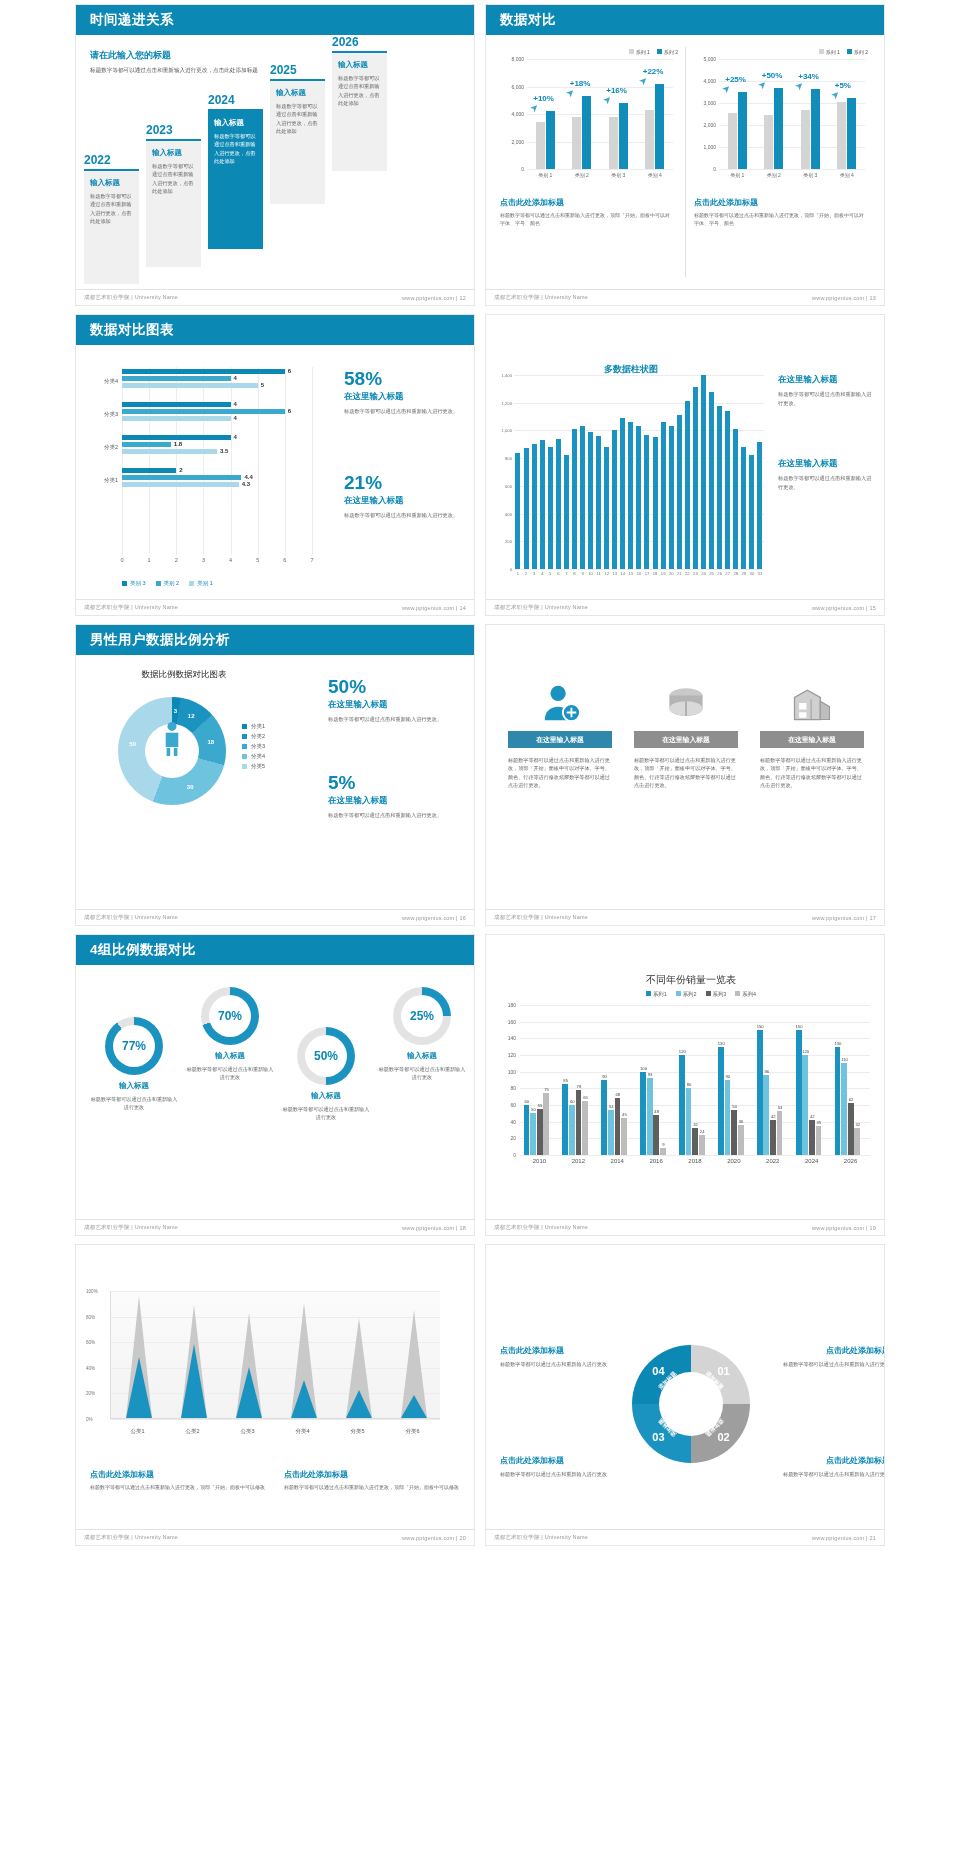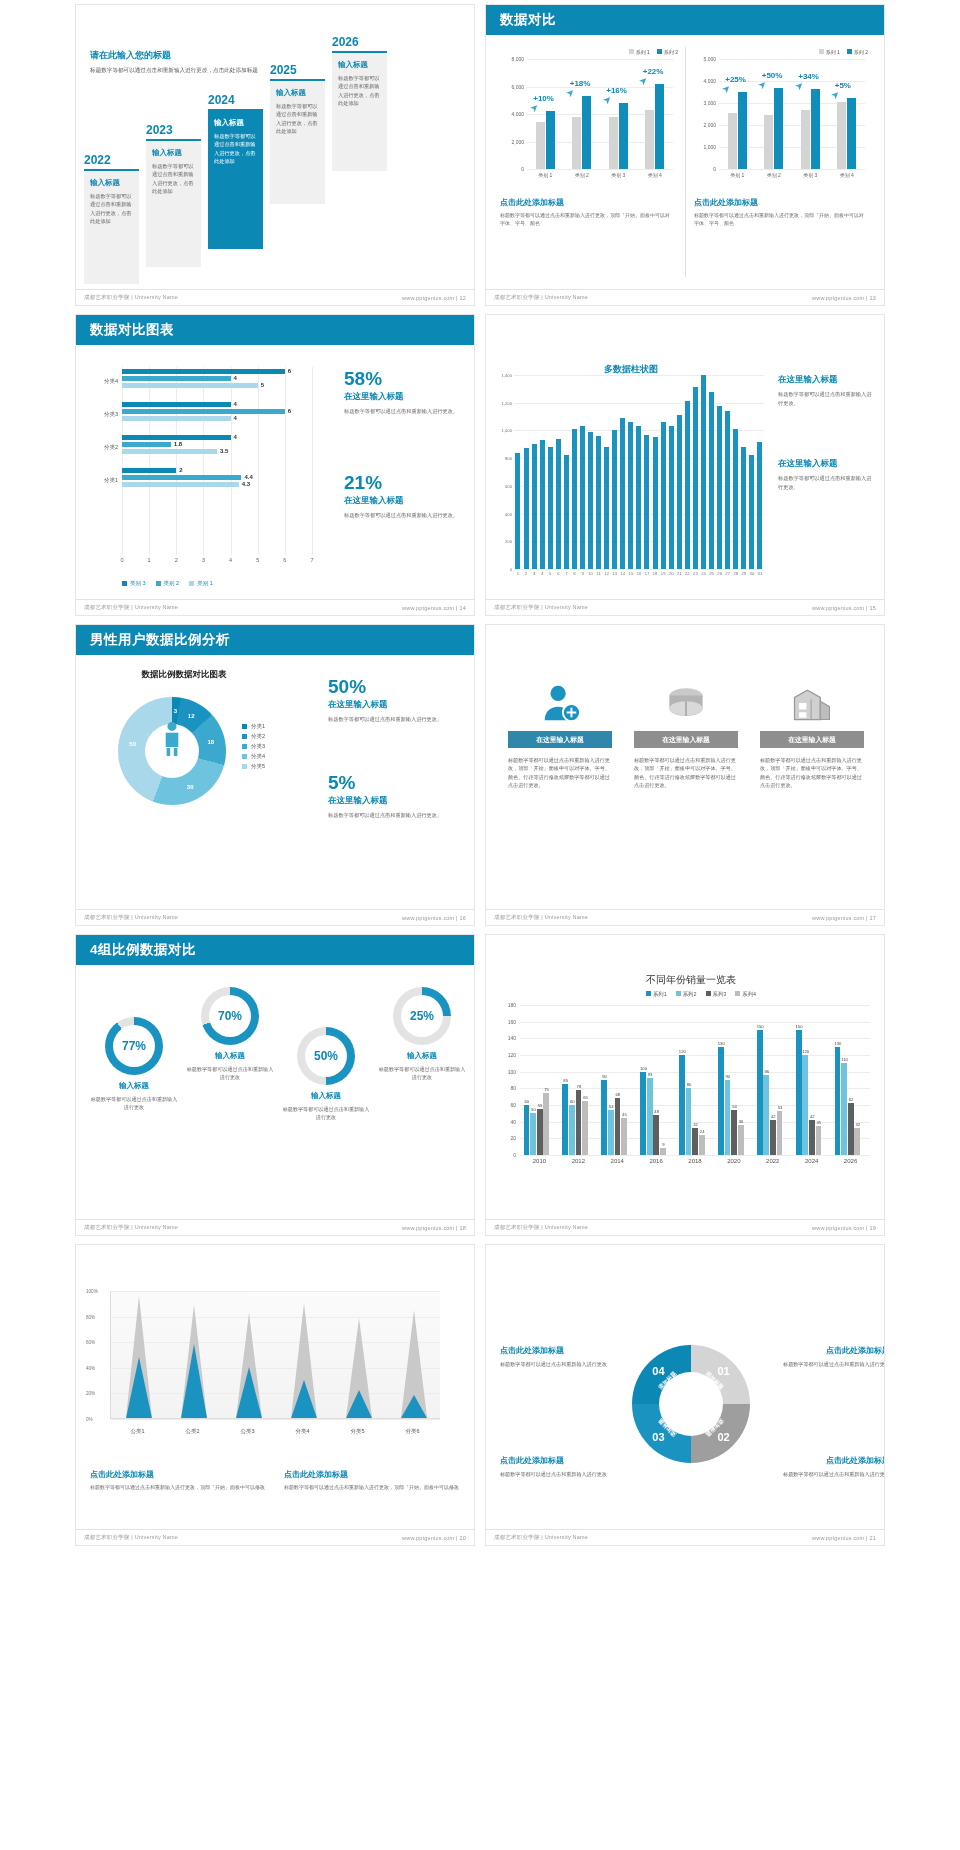--- a/index.html
+++ b/index.html
@@ -131,20 +131,23 @@
   .s21t { position:absolute; width:118px; }
   .s21t h5 { font-size:8px; font-weight:bold; color:#0c88b5; margin-bottom:4px; }
   .s21t p { font-size:5.1px; color:#666; line-height:1.65; }
 </style>
 </head>
 <body>
 
 <div class="grid">
     <div class="slide">
     <div class="slide-inner">
+      <div class="hdr">
+        <span>时间递进关系</span>
+      </div>
       <div class="body">
           <div class="tl-title">
     <h4>请在此输入您的标题</h4>
     <p>标题数字等都可以通过点击和重新输入进行更改，点击此处添加标题</p>
           </div>
           <div class="tl-step" style="left:8px;top:118px">
       <div class="tl-year">2022</div>
       <div class="tl-card " style="min-height:115px">
         <h5>输入标题</h5>
         <p>标题数字等都可以通过点击和重新输入进行更改，点击此处添加</p>
@@ -506,21 +509,21 @@
         <span>www.pptgenius.com | 15</span>
       </div>
     </div>
     </div>
     <div class="slide">
     <div class="slide-inner">
       <div class="hdr">
         <span>男性用户数据比例分析</span>
       </div>
       <div class="body">
-          <div style="position:absolute;left:18px;top:14px;width:180px;font-size:8.5px;font-weight:bold;color:#1b1b1b;text-align:center">数据比例数据对比图表</div>
+          <div style="position:absolute;left:18px;top:14px;width:180px;font-size:8.5px;font-weight:normal;color:#1b1b1b;text-align:center">数据比例数据对比图表</div>
           <div class="donut" style="left:42px;top:42px;background:conic-gradient(#0c88b5 0% 2.6548672566371683%,#1b93c0 2.6548672566371683% 13.274336283185841%,#3ba8ce 13.274336283185841% 29.20353982300885%,#6ec4de 29.20353982300885% 55.75221238938053%,#a9d8ea 55.75221238938053% 100%)"></div>
           <div class="dnum" style="left:99.3323379301162px;top:56.13904762904543px">3</div>
           <div class="dnum" style="left:115.19213834264677px;top:60.90496009637961px">12</div>
           <div class="dnum" style="left:134.8882972425822px;top:86.63515416183624px">18</div>
           <div class="dnum" style="left:114.20914542927355px;top:131.61498312137135px">30</div>
           <div class="dnum" style="left:56.65135442457435px;top:88.81083514032849px">50</div>
           <div style="position:absolute;left:87px;top:66px;width:18px;height:36px">
     <svg viewBox="0 0 20 40" width="18" height="36">
               <circle cx="10" cy="6" r="5" fill="#3ba8ce"></circle>
               <path d="M3 13h14v16H3z" fill="#3ba8ce"></path>

